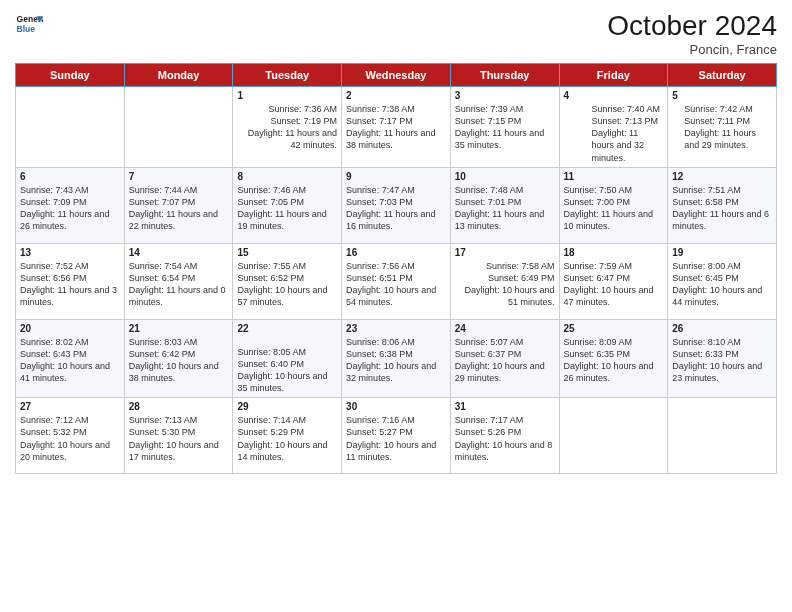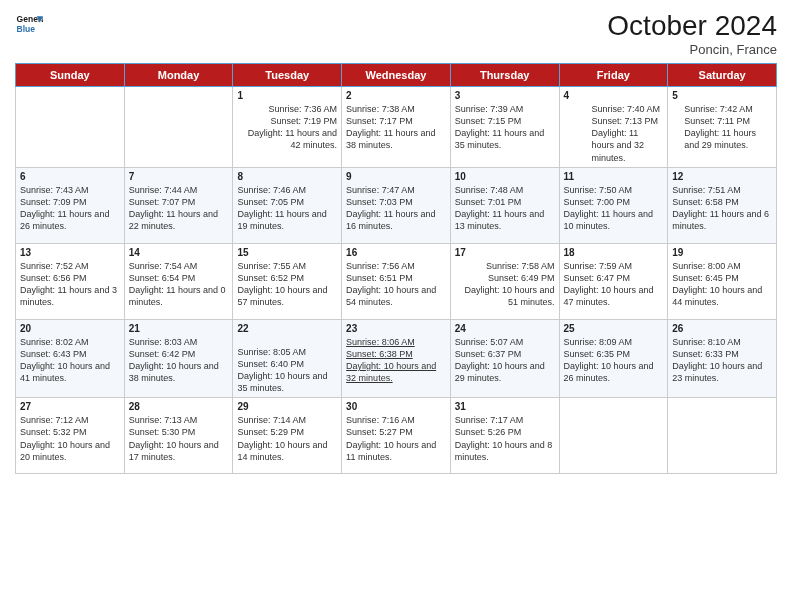--- a/index.html
+++ b/index.html
@@ -251,21 +251,21 @@
 Daylight: 10 hours and 38 minutes.</div>
           </td>
           <td>
             <span class="day-num">22</span>
             <div class="day-info" style="white-space: pre-line; margin-top: 12px;">Sunrise: 8:05 AM
 Sunset: 6:40 PM
 Daylight: 10 hours and 35 minutes.</div>
           </td>
           <td>
             <span class="day-num">23</span>
-            <div class="day-info" style="white-space: pre-line; text-decoration: underline;">Sunrise: 8:06 AM
+            <div class="day-info" style="white-space: pre-line;">Sunrise: 8:06 AM
 Sunset: 6:38 PM
 Daylight: 10 hours and 32 minutes.</div>
           </td>
           <td>
             <span class="day-num">24</span>
             <div class="day-info" style="white-space: pre-line;">Sunrise: 5:07 AM
 Sunset: 6:37 PM
 Daylight: 10 hours and 29 minutes.</div>
           </td>
           <td>

